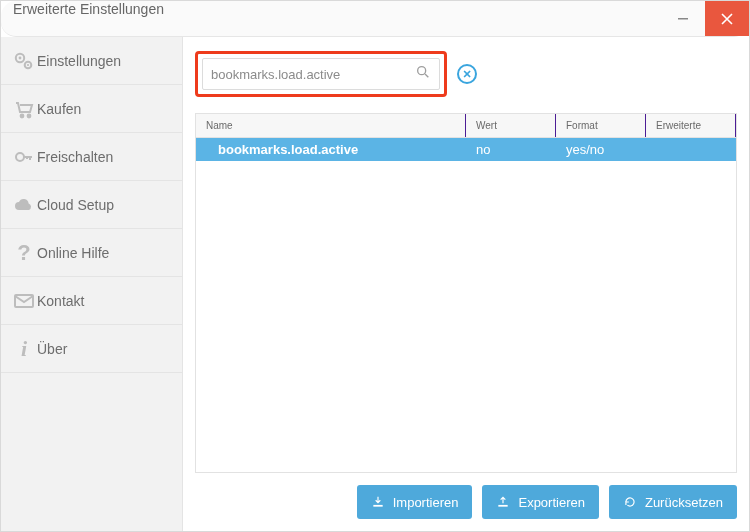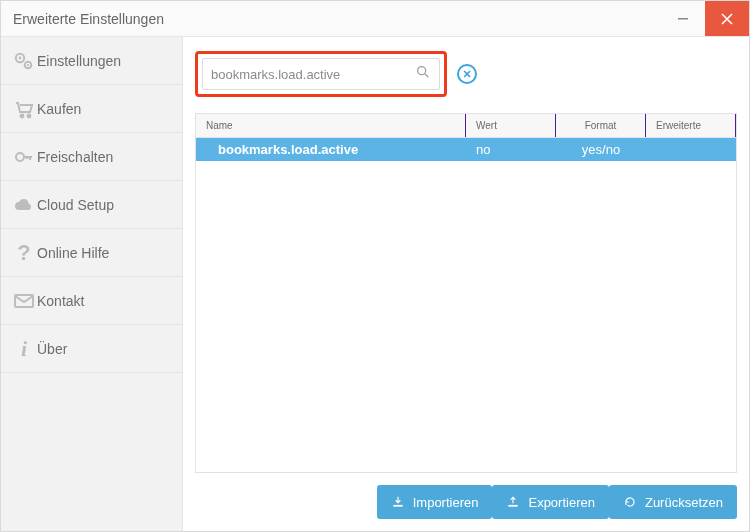--- a/index.html
+++ b/index.html
@@ -1,19 +1,19 @@
 <!DOCTYPE html>
 <html><head>
 <meta charset="utf-8">
 <style>
   * { box-sizing: border-box; margin: 0; padding: 0; font-family: "Segoe UI", Arial, sans-serif; }
   body { width: 750px; height: 532px; background: #fff; border: 1px solid #d9d9d9; overflow: hidden; position: relative; }
 
   
-  .titlebar { height: 36px; display: flex; align-items: center; padding-left: 12px; border-bottom: 1px solid #e6e6e6; background: #fafafa; }
+  .titlebar { height: 36px; display: flex; align-items: flex-start; padding-left: 12px; border-bottom: 1px solid #e6e6e6; background: #fafafa; border-radius: 15px; }
   .titlebar-title { color: #666; font-size: 14px; flex: 1; }
   .titlebar-controls { display: flex; align-items: center; height: 100%; }
   .titlebar-btn { width: 44px; height: 100%; display: flex; align-items: center; justify-content: center; color: #888; cursor: pointer; }
   .titlebar-btn.close { background: #e9573e; color: #fff; }
 
   
   .content-area { display: flex; height: calc(100% - 36px); }
   .sidebar { width: 182px; background: #f2f2f2; border-right: 1px solid #e4e4e4; display: flex; flex-direction: column; }
   .sidebar-item { height: 48px; display: flex; align-items: center; gap: 0; padding: 0 10px; color: #6d6d6d; font-size: 14px; border-bottom: 1px solid #e4e4e4; cursor: pointer; }
   .sidebar-item .icon { width: 26px; height: 26px; display: flex; align-items: center; justify-content: center; fill: #bdbdbd; color: #bdbdbd; }
@@ -27,30 +27,30 @@
   .search-input { flex: 1; border: none; outline: none; font-size: 13px; color: #8b8b8b; background: transparent; }
   .search-icon { color: #9e9e9e; }
   .clear-btn { width: 20px; height: 20px; border: 2px solid #3aa5de; border-radius: 50%; display: flex; align-items: center; justify-content: center; color: #3aa5de; cursor: pointer; font-size: 11px; font-weight: bold; }
 
   
   .table-wrap { flex: 1; border: 1px solid #e2e2e2; overflow: hidden; display: flex; flex-direction: column; }
   .thead { display: flex; background: #f7f7f7; border-bottom: 1px solid #e2e2e2; }
   .th { font-size: 10px; color: #6a6a6a; font-weight: 400; padding: 6px 10px; border-right: 1px solid #4c1d95; }
   .col-name { flex: 1; }
   .col-wert { width: 90px; text-align: left; }
-  .col-format { width: 90px; text-align: center; }
+  .col-format { width: 90px; }
   .col-intervall { width: 90px; }
   .tbody { flex: 1; overflow: auto; }
   .trow { display: flex; }
   .trow.selected { background: #5bb4e5; color: #fff; }
   .td { font-size: 13px; padding: 4px 10px; }
   .td.col-name { padding-left: 22px; font-weight: 600; }
 
   
-  .button-row { display: flex; justify-content: flex-end; padding-top: 12px; }
+  .button-row { display: flex; justify-content: flex-end; gap: 10px; padding-top: 12px; }
   .btn { background: #4ea9db; color: #fff; border: none; border-radius: 3px; height: 34px; padding: 0 14px; font-size: 13px; display: flex; align-items: center; gap: 8px; cursor: pointer; }
   .btn .bicon { display: inline-flex; }
 </style>
 </head>
 <body>
 
 <div class="titlebar">
   <div class="titlebar-title">Erweiterte Einstellungen</div>
   <div class="titlebar-controls">
     <div class="titlebar-btn">

